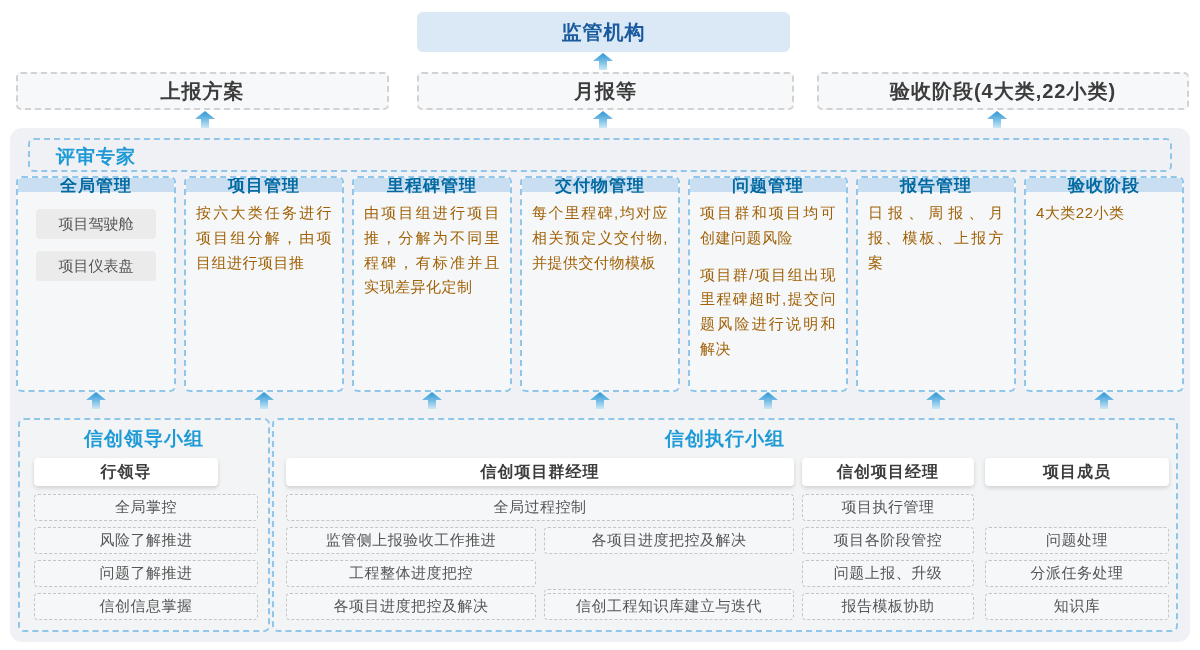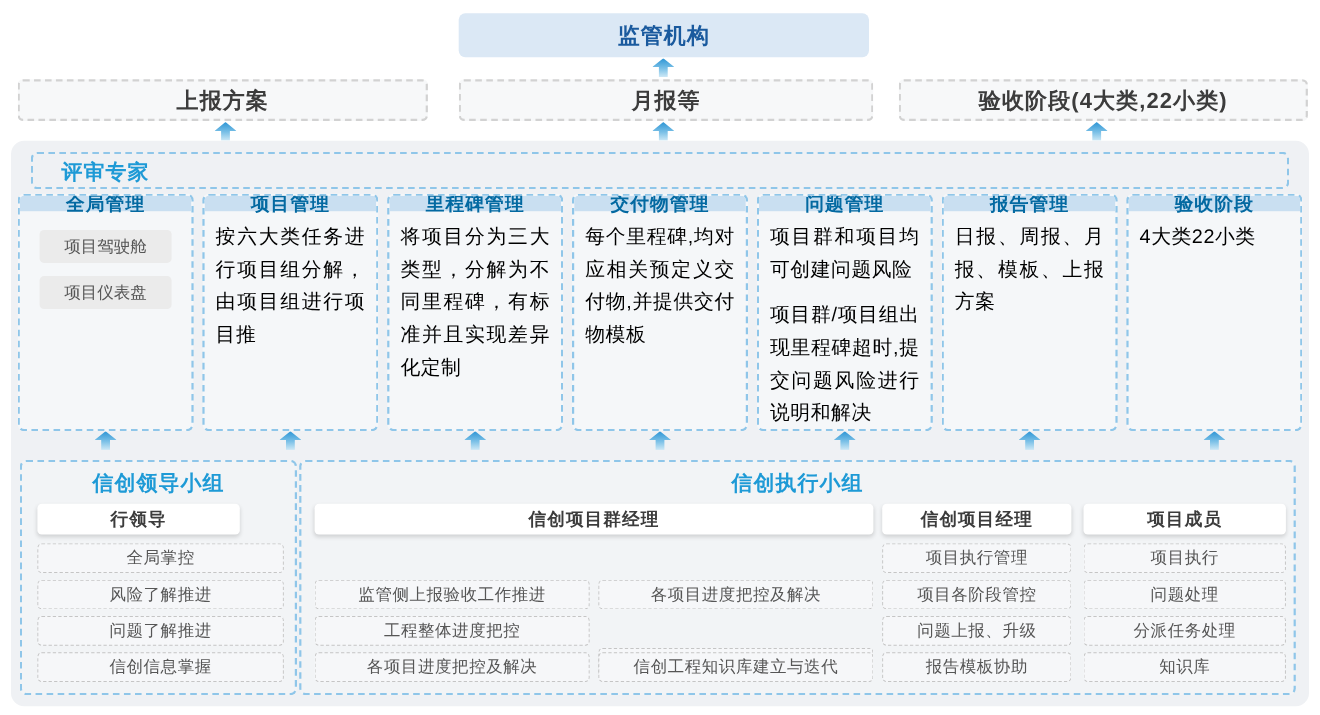--- a/index.html
+++ b/index.html
@@ -60,21 +60,21 @@
     border:2px dashed #8fc6e9;border-radius:6px;box-sizing:border-box;
     overflow:hidden;
   }
   .col-header{
     height:14px;background:#c9dff1;
     display:flex;align-items:center;justify-content:center;
     font-size:17px;font-weight:bold;color:#0369a1;letter-spacing:1px;
   }
   .col-body{padding:9px 10px;}
   .col-body p{
-    margin:0 0 12px 0;font-size:18px;line-height:1.65;color:#000000;
+    margin:0 0 12px 0;font-size:15px;line-height:1.65;color:#a16207;
     text-align:justify;letter-spacing:0.5px;
   }
   .gray-pill{
     height:30px;margin:8px 8px 12px 8px;background:#ebebeb;border-radius:4px;
     display:flex;align-items:center;justify-content:center;
     font-size:15px;color:#565656;
   }
 
   
   .group-box{top:290px;height:214px;background:#f2f4f6;}
@@ -134,21 +134,21 @@
     <div class="col">
       <div class="col-header">项目管理</div>
       <div class="col-body">
         <p>按六大类任务进行项目组分解，由项目组进行项目推</p>
       </div>
     </div>
 
     <div class="col">
       <div class="col-header">里程碑管理</div>
       <div class="col-body">
-        <p>将项目分为三大类型，分解为不同里程碑，有标准并且实现差异化定制</p>
+        <p>由项目组进行项目推，分解为不同里程碑，有标准并且实现差异化定制</p>
       </div>
     </div>
 
     <div class="col">
       <div class="col-header">交付物管理</div>
       <div class="col-body">
         <p>每个里程碑,均对应相关预定义交付物,并提供交付物模板</p>
       </div>
     </div>
 
@@ -189,33 +189,33 @@
     <div class="task-item" style="left:14px;top:74px;width:224px;">全局掌控</div>
     <div class="task-item" style="left:14px;top:107px;width:224px;">风险了解推进</div>
     <div class="task-item" style="left:14px;top:140px;width:224px;">问题了解推进</div>
     <div class="task-item" style="left:14px;top:173px;width:224px;">信创信息掌握</div>
   </div>
 
   <div class="abs group-box dashed-blue" style="left:262px;width:906px;">
     <div class="group-title blue-title">信创执行小组</div>
 
     <div class="white-pill" style="left:12px;top:38px;width:508px;">信创项目群经理</div>
+    <div class="task-item" style="left:12px;top:74px;width:508px;">全局过程控制</div>
     <div class="task-item" style="left:12px;top:107px;width:250px;">监管侧上报验收工作推进</div>
     <div class="task-item" style="left:12px;top:140px;width:250px;">工程整体进度把控</div>
     <div class="task-item" style="left:12px;top:173px;width:250px;">各项目进度把控及解决</div>
     <div class="task-item" style="left:270px;top:107px;width:250px;">各项目进度把控及解决</div>
     <div class="task-item" style="left:270px;top:140px;width:250px;margin-top:29px;">各项目风险把控及解决</div>
     <div class="task-item" style="left:270px;top:173px;width:250px;">信创工程知识库建立与迭代</div>
 
     <div class="white-pill" style="left:528px;top:38px;width:172px;">信创项目经理</div>
     <div class="task-item" style="left:528px;top:74px;width:172px;">项目执行管理</div>
     <div class="task-item" style="left:528px;top:107px;width:172px;">项目各阶段管控</div>
     <div class="task-item" style="left:528px;top:140px;width:172px;">问题上报、升级</div>
     <div class="task-item" style="left:528px;top:173px;width:172px;">报告模板协助</div>
 
     <div class="white-pill" style="left:711px;top:38px;width:184px;">项目成员</div>
-    <div class="task-item" style="left:711px;top:74px;width:184px;">项目执行</div>
     <div class="task-item" style="left:711px;top:107px;width:184px;">问题处理</div>
     <div class="task-item" style="left:711px;top:173px;width:184px;">知识库</div>
     <div class="task-item" style="left:711px;top:140px;width:184px;">分派任务处理</div>
   </div>
 
 </div>
 
 </body></html>

